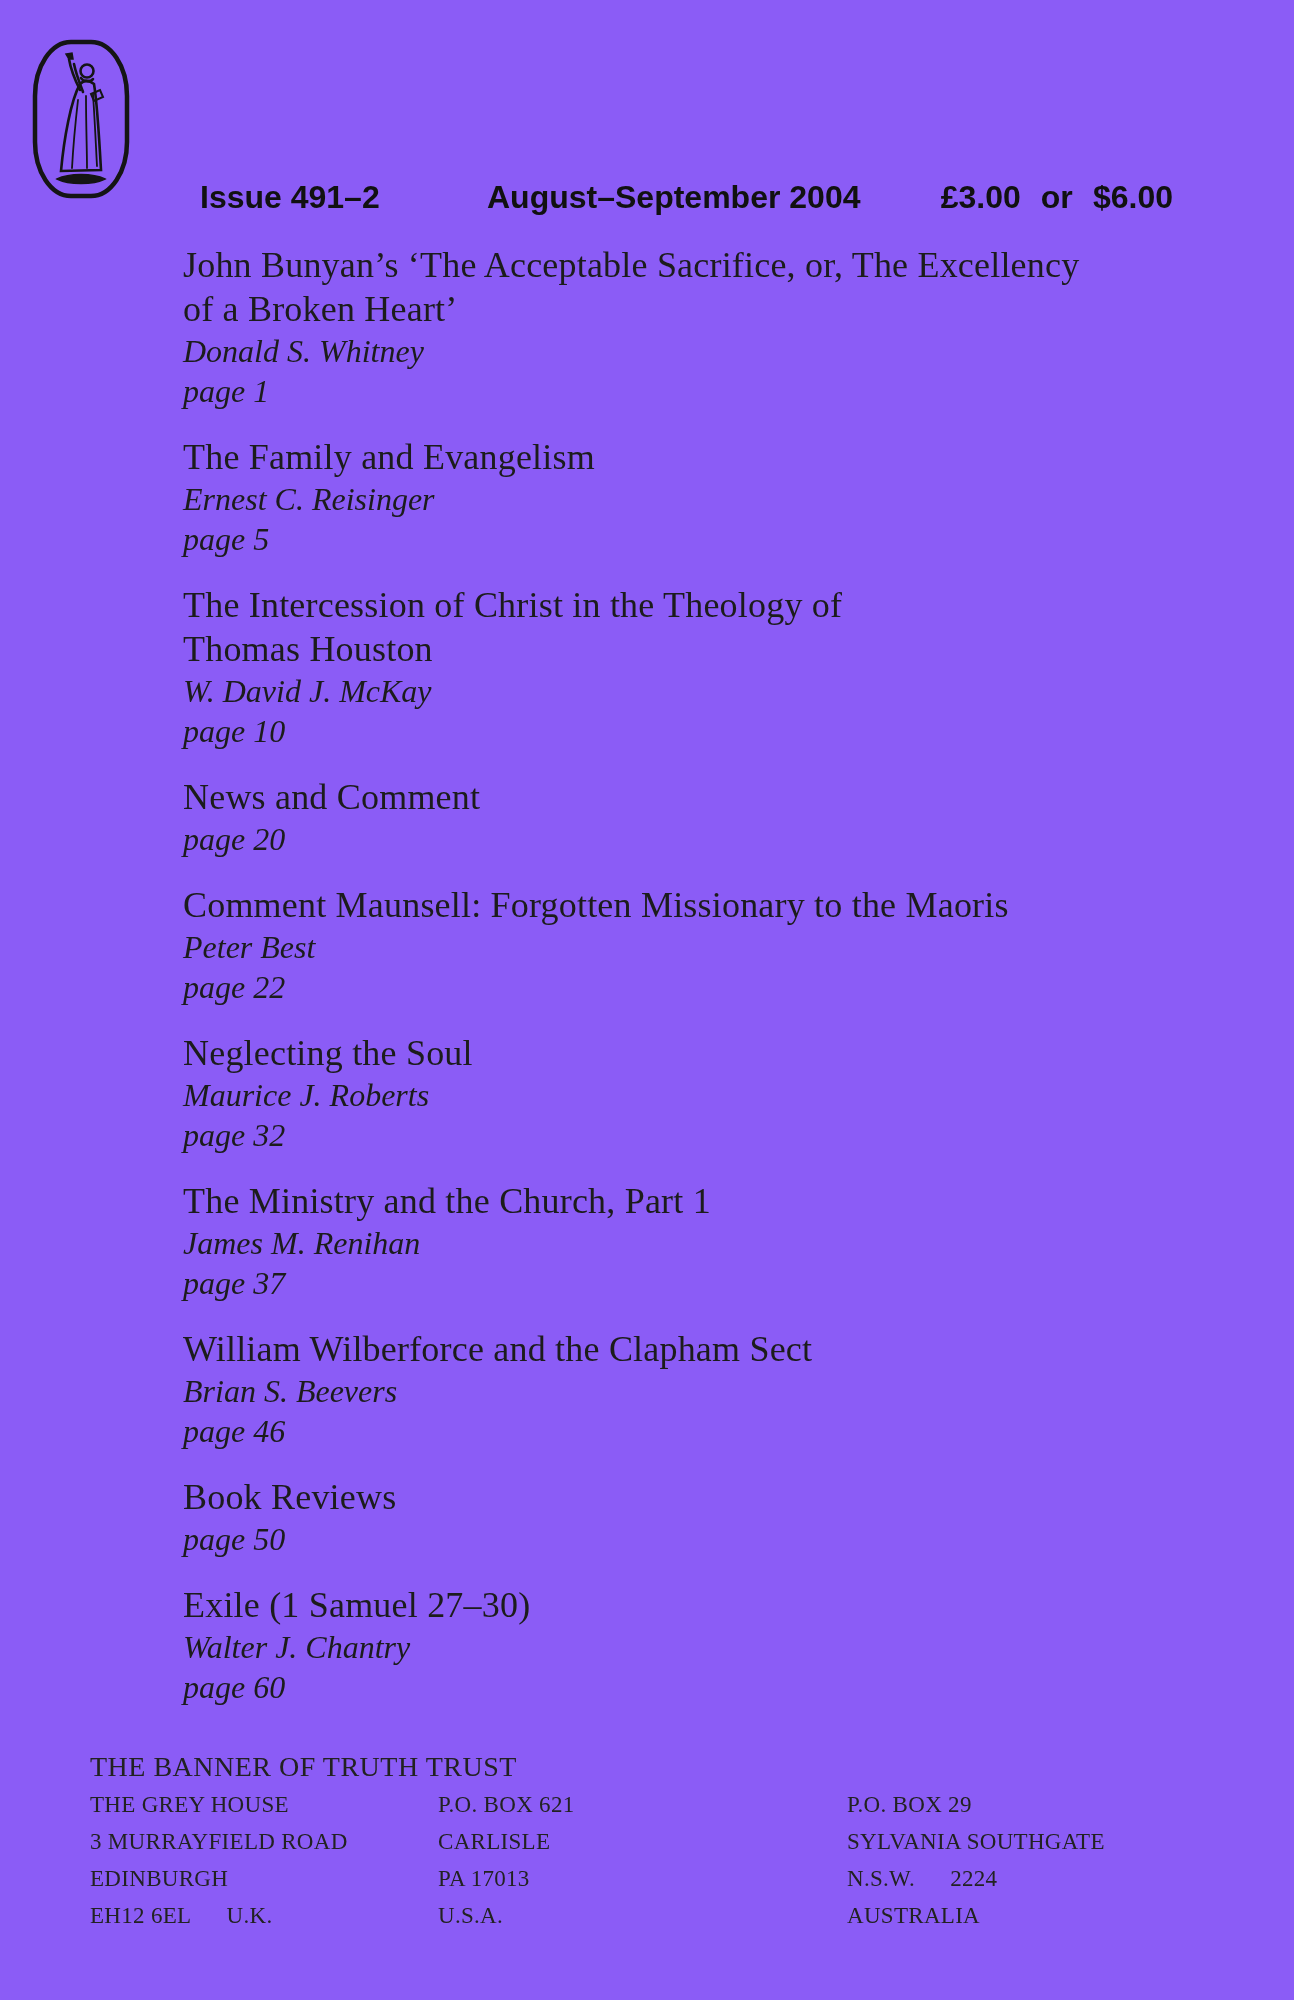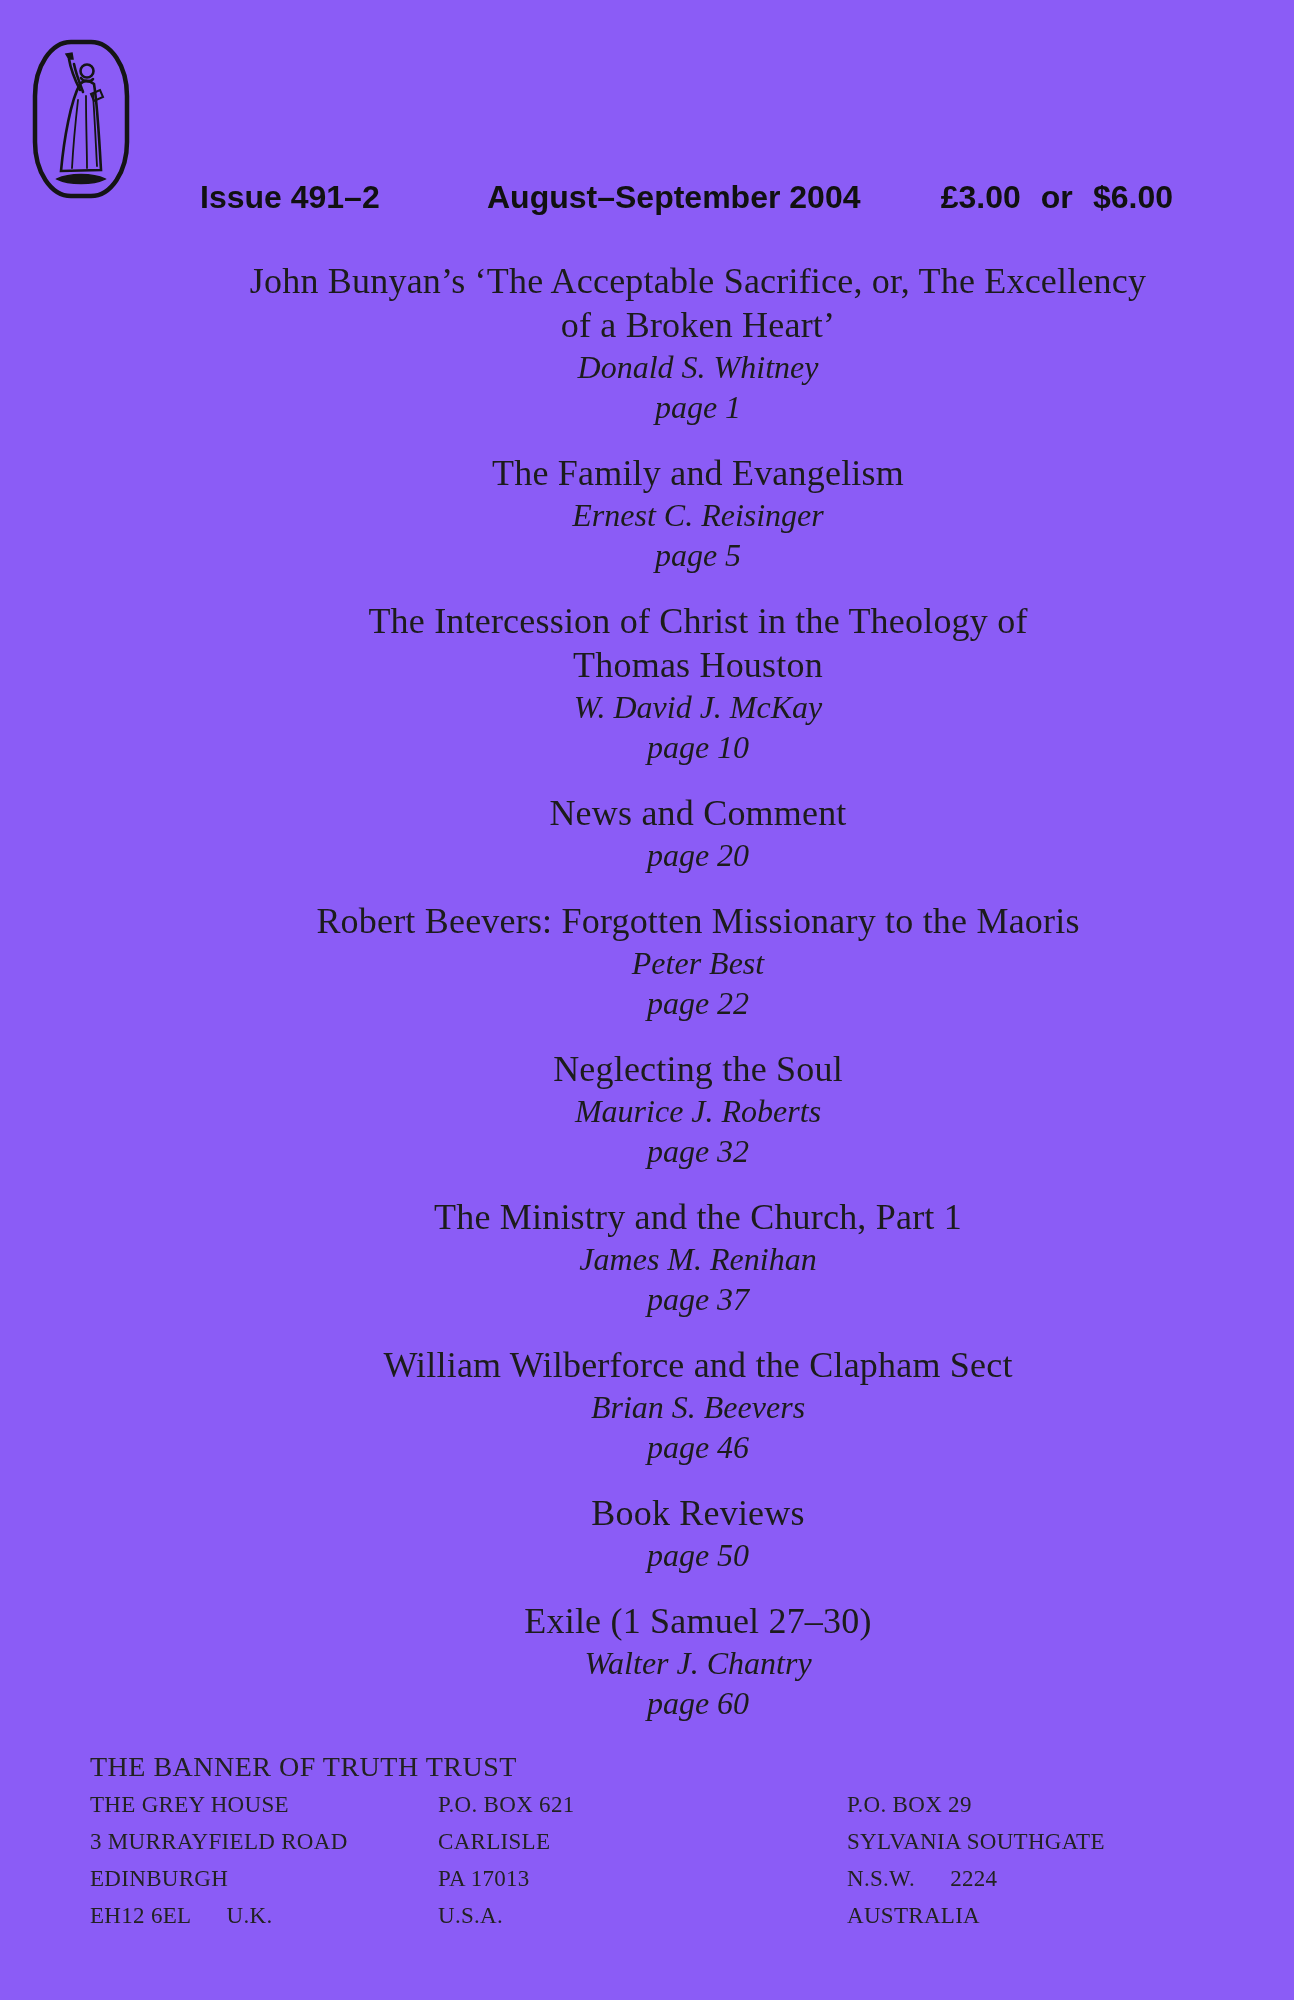--- a/index.html
+++ b/index.html
@@ -41,21 +41,21 @@
   .date    { position: absolute; left: 487px; text-align: right; }
   .price   { position: absolute; right: 121px; word-spacing: 0.35em; text-align: right; }
 
   
   .contents {
     position: absolute;
     left: 183px;
     top: 243px;
     width: 1030px;
   }
-  .entry { margin: 16px 0 24px 0; text-align: center; }
+  .entry { margin: 0 0 24px 0; }
   .title {
     margin: 0;
     font-weight: normal;
     font-size: 36px;
     line-height: 44px;
     color: #1c1c1c;
     white-space: pre-line;
     letter-spacing: 0.2px;
   }
   .author, .pageref {
@@ -146,21 +146,21 @@
       <p class="author">W. David J. McKay</p>
       <p class="pageref">page 10</p>
     </article>
 
     <article class="entry">
       <h2 class="title">News and Comment</h2>
       <p class="pageref">page 20</p>
     </article>
 
     <article class="entry">
-      <h2 class="title">Robert Beevers: Forgotten Missionary to the Maoris</h2>
+      <h2 class="title">Comment Maunsell: Forgotten Missionary to the Maoris</h2>
       <p class="author">Peter Best</p>
       <p class="pageref">page 22</p>
     </article>
 
     <article class="entry">
       <h2 class="title">Neglecting the Soul</h2>
       <p class="author">Maurice J. Roberts</p>
       <p class="pageref">page 32</p>
     </article>
 

